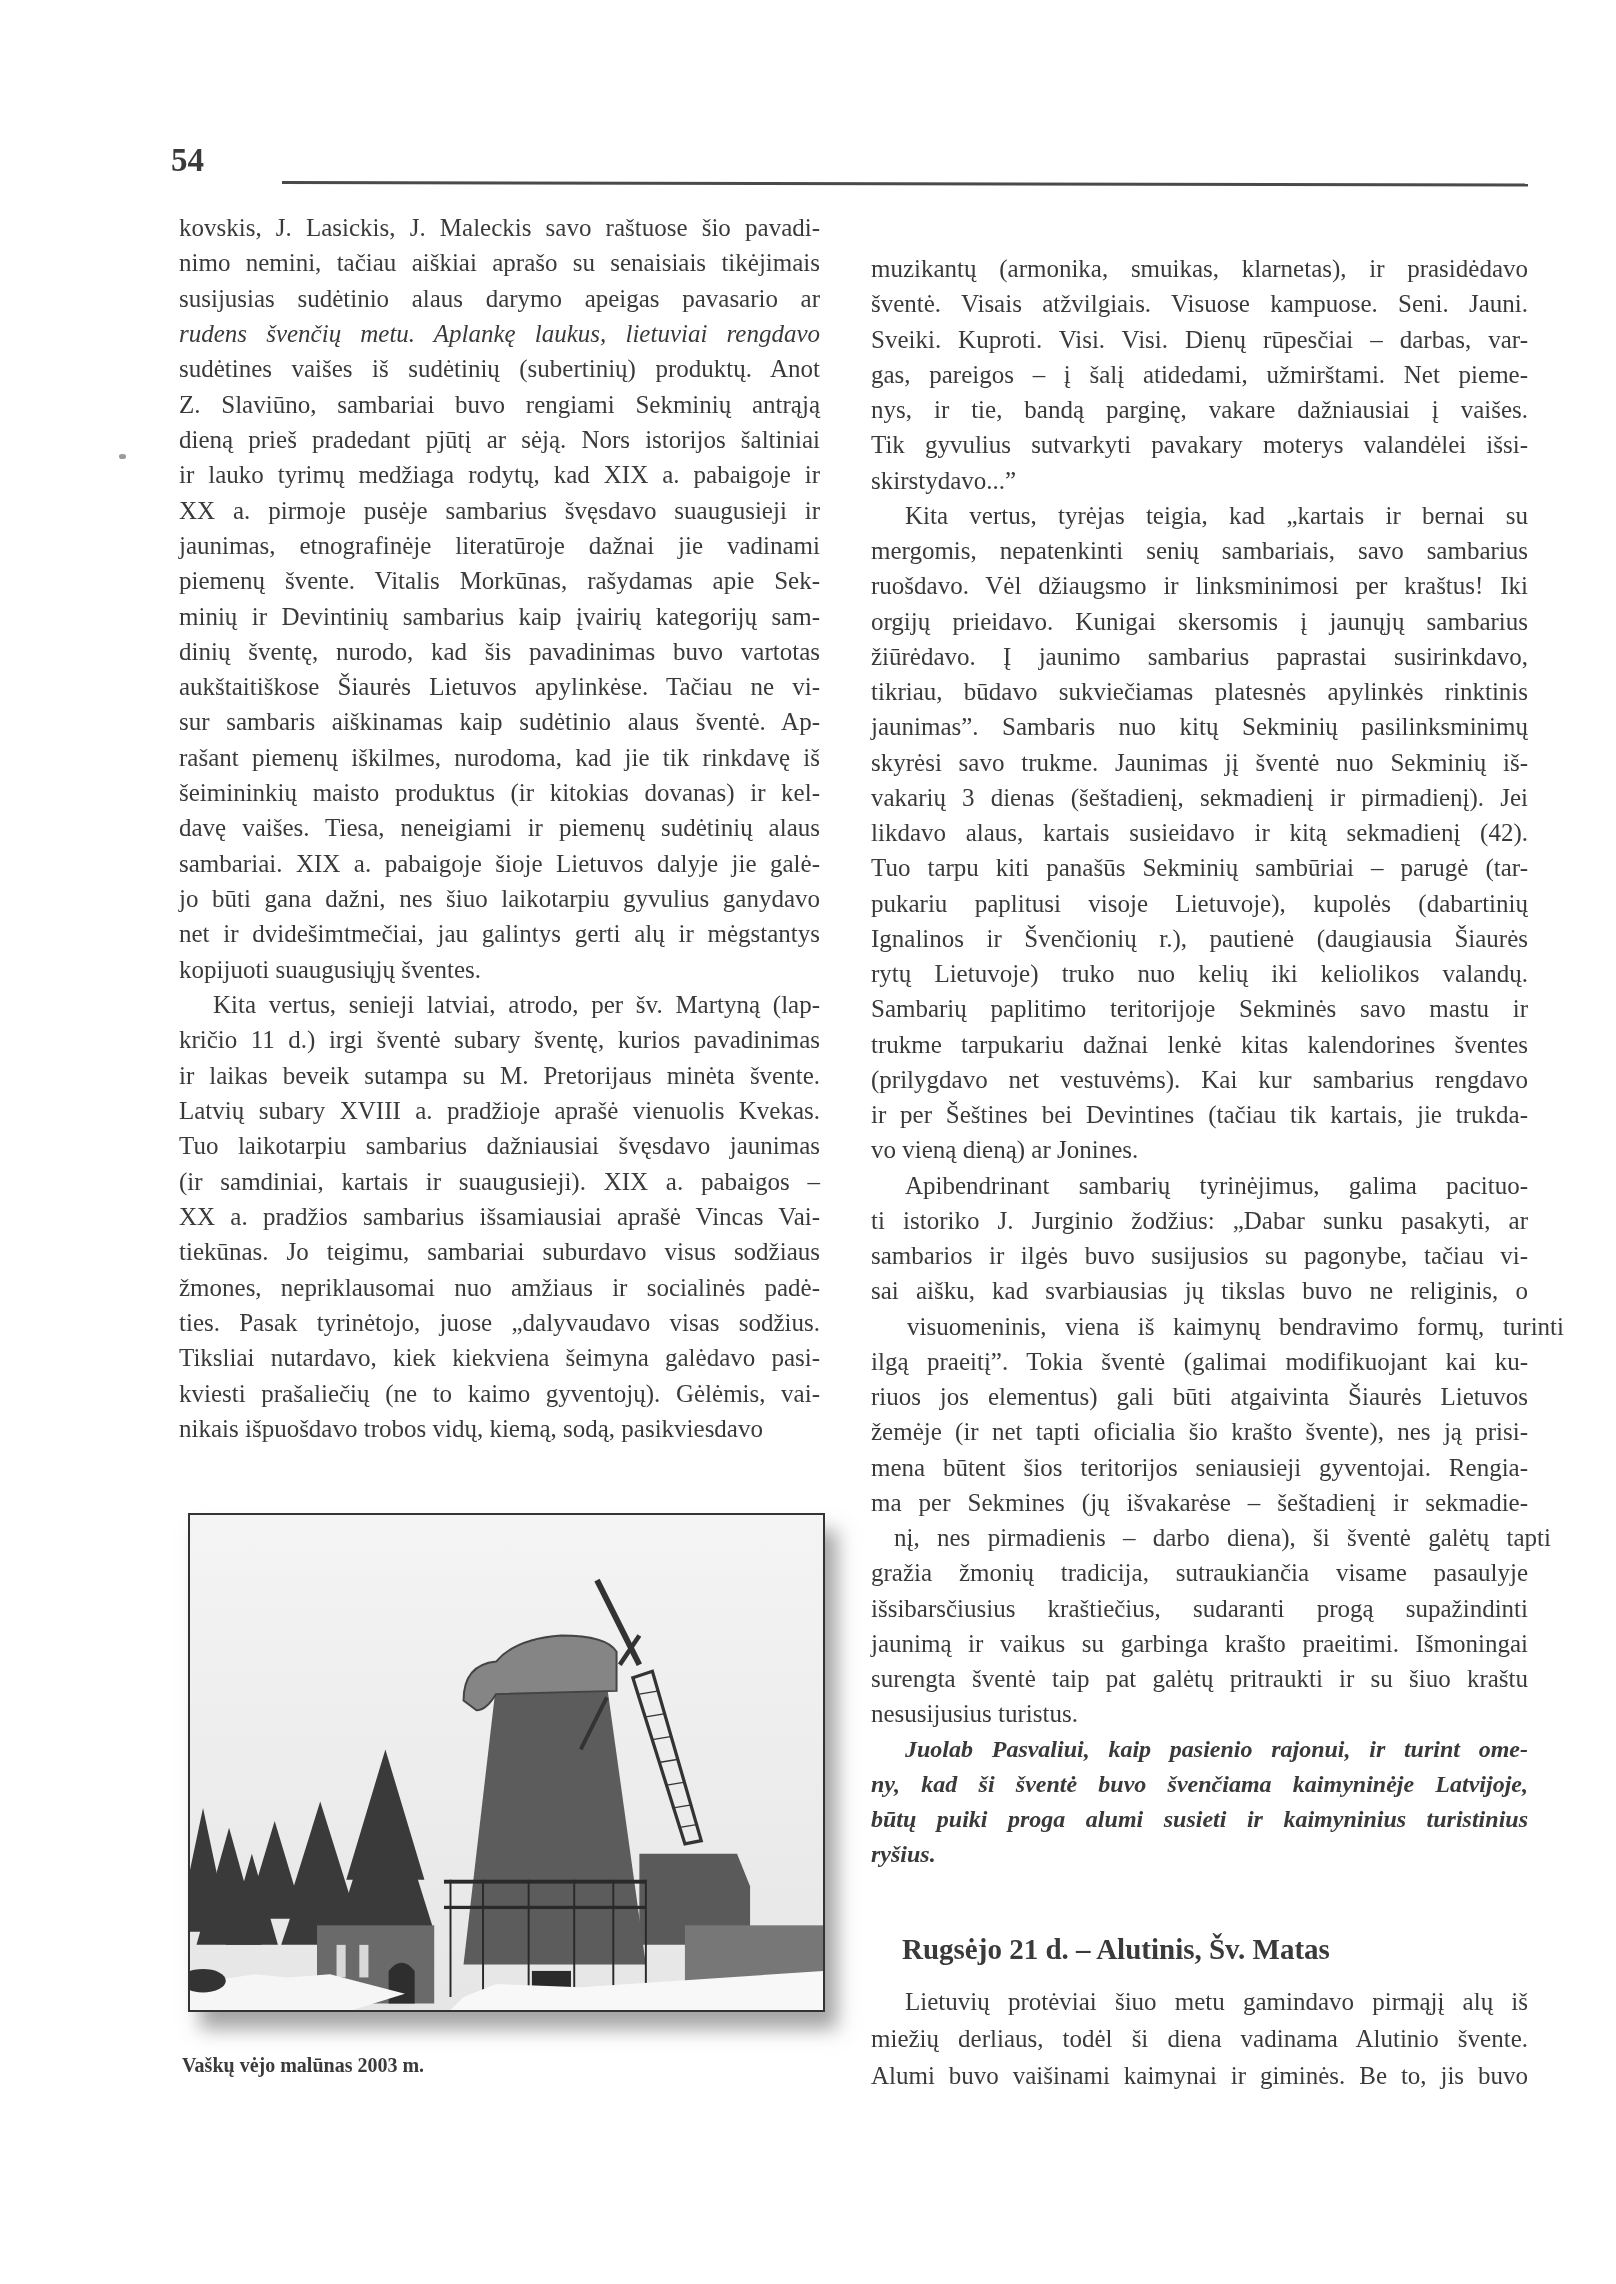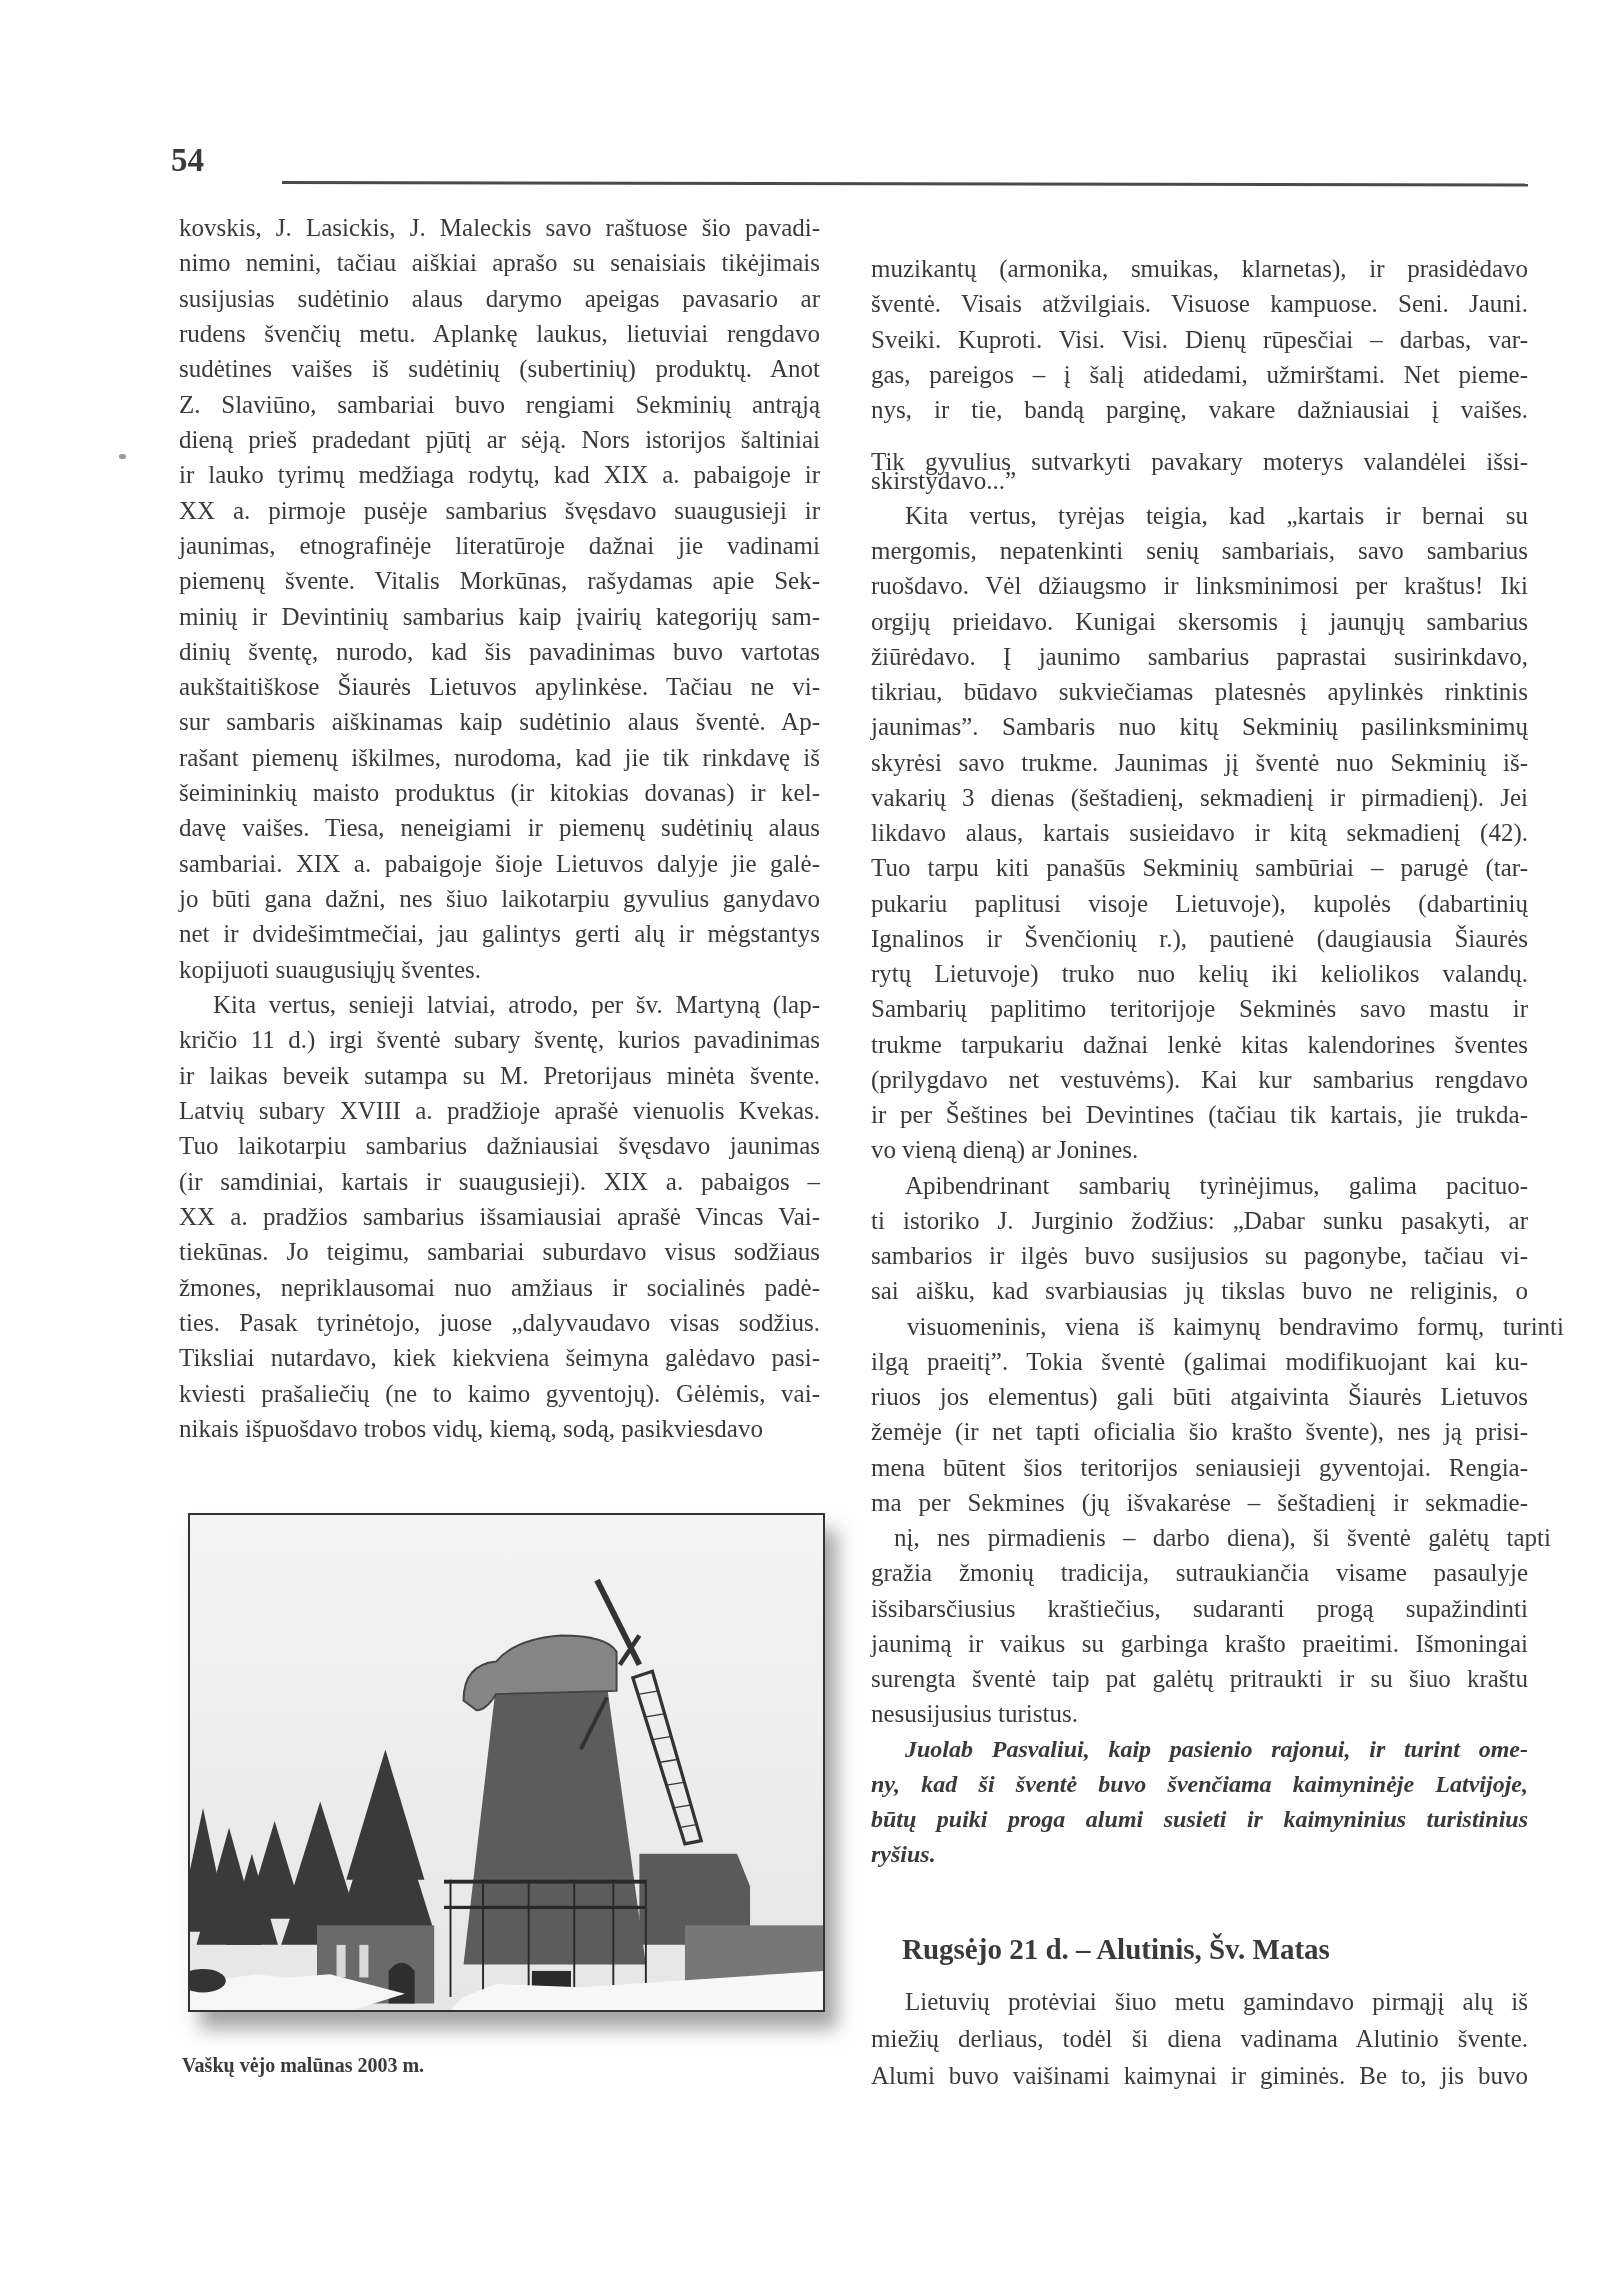--- a/index.html
+++ b/index.html
@@ -23,21 +23,21 @@
 <body>
 
 <div class="page-number">54</div>
 <div class="header-rule"></div>
 <div class="speck"></div>
 
 <div class="col" id="left-col" style="left:179px; top:210px; width:641px;">
     <div class="line just" style="top: 0px; width: 100%;">kovskis, J. Lasickis, J. Maleckis savo raštuose šio pavadi-</div>
     <div class="line just" style="top: 35px; width: 100%;">nimo nemini, tačiau aiškiai aprašo su senaisiais tikėjimais</div>
     <div class="line just" style="top: 71px; width: 100%;">susijusias sudėtinio alaus darymo apeigas pavasario ar</div>
-    <div class="line just" style="top: 106px; width: 100%;">rudens švenčių metu. Aplankę laukus, lietuviai rengdavo</div>
+    <div class="line just" style="top: 106px; width: 100%; font-style: italic;">rudens švenčių metu. Aplankę laukus, lietuviai rengdavo</div>
     <div class="line just" style="top: 141px; width: 100%;">sudėtines vaišes iš sudėtinių (subertinių) produktų. Anot</div>
     <div class="line just" style="top: 177px; width: 100%;">Z. Slaviūno, sambariai buvo rengiami Sekminių antrąją</div>
     <div class="line just" style="top: 212px; width: 100%;">dieną prieš pradedant pjūtį ar sėją. Nors istorijos šaltiniai</div>
     <div class="line just" style="top: 247px; width: 100%;">ir lauko tyrimų medžiaga rodytų, kad XIX a. pabaigoje ir</div>
     <div class="line just" style="top: 283px; width: 100%;">XX a. pirmoje pusėje sambarius švęsdavo suaugusieji ir</div>
     <div class="line just" style="top: 318px; width: 100%;">jaunimas, etnografinėje literatūroje dažnai jie vadinami</div>
     <div class="line just" style="top: 353px; width: 100%;">piemenų švente. Vitalis Morkūnas, rašydamas apie Sek-</div>
     <div class="line just" style="top: 389px; width: 100%;">minių ir Devintinių sambarius kaip įvairių kategorijų sam-</div>
     <div class="line just" style="top: 424px; width: 100%;">dinių šventę, nurodo, kad šis pavadinimas buvo vartotas</div>
     <div class="line just" style="top: 459px; width: 100%;">aukštaitiškose Šiaurės Lietuvos apylinkėse. Tačiau ne vi-</div>
@@ -63,21 +63,21 @@
     <div class="line just" style="top: 1166px; width: 100%;">kviesti prašaliečių (ne to kaimo gyventojų). Gėlėmis, vai-</div>
     <div class="line" style="top: 1201px; width: 100%;">nikais išpuošdavo trobos vidų, kiemą, sodą, pasikviesdavo</div>
   </div>
 
 <div class="col" id="right-col" style="left:871px; top:251px; width:657px;">
     <div class="line just" style="top: 0px; width: 100%;">muzikantų (armonika, smuikas, klarnetas), ir prasidėdavo</div>
     <div class="line just" style="top: 35px; width: 100%;">šventė. Visais atžvilgiais. Visuose kampuose. Seni. Jauni.</div>
     <div class="line just" style="top: 71px; width: 100%;">Sveiki. Kuproti. Visi. Visi. Dienų rūpesčiai – darbas, var-</div>
     <div class="line just" style="top: 106px; width: 100%;">gas, pareigos – į šalį atidedami, užmirštami. Net pieme-</div>
     <div class="line just" style="top: 141px; width: 100%;">nys, ir tie, bandą parginę, vakare dažniausiai į vaišes.</div>
-    <div class="line just" style="top: 176px; width: 100%; margin-top: 17px;">Tik gyvulius sutvarkyti pavakary moterys valandėlei išsi-</div>
+    <div class="line just" style="top: 176px; width: 100%;">Tik gyvulius sutvarkyti pavakary moterys valandėlei išsi-</div>
     <div class="line" style="top: 212px; width: 100%;">skirstydavo...”</div>
     <div class="line just indent" style="top: 247px; width: 100%;">Kita vertus, tyrėjas teigia, kad „kartais ir bernai su</div>
     <div class="line just" style="top: 282px; width: 100%;">mergomis, nepatenkinti senių sambariais, savo sambarius</div>
     <div class="line just" style="top: 317px; width: 100%;">ruošdavo. Vėl džiaugsmo ir linksminimosi per kraštus! Iki</div>
     <div class="line just" style="top: 353px; width: 100%;">orgijų prieidavo. Kunigai skersomis į jaunųjų sambarius</div>
     <div class="line just" style="top: 388px; width: 100%;">žiūrėdavo. Į jaunimo sambarius paprastai susirinkdavo,</div>
     <div class="line just" style="top: 423px; width: 100%;">tikriau, būdavo sukviečiamas platesnės apylinkės rinktinis</div>
     <div class="line just" style="top: 458px; width: 100%;">jaunimas”. Sambaris nuo kitų Sekminių pasilinksminimų</div>
     <div class="line just" style="top: 494px; width: 100%;">skyrėsi savo trukme. Jaunimas jį šventė nuo Sekminių iš-</div>
     <div class="line just" style="top: 529px; width: 100%;">vakarių 3 dienas (šeštadienį, sekmadienį ir pirmadienį). Jei</div>

